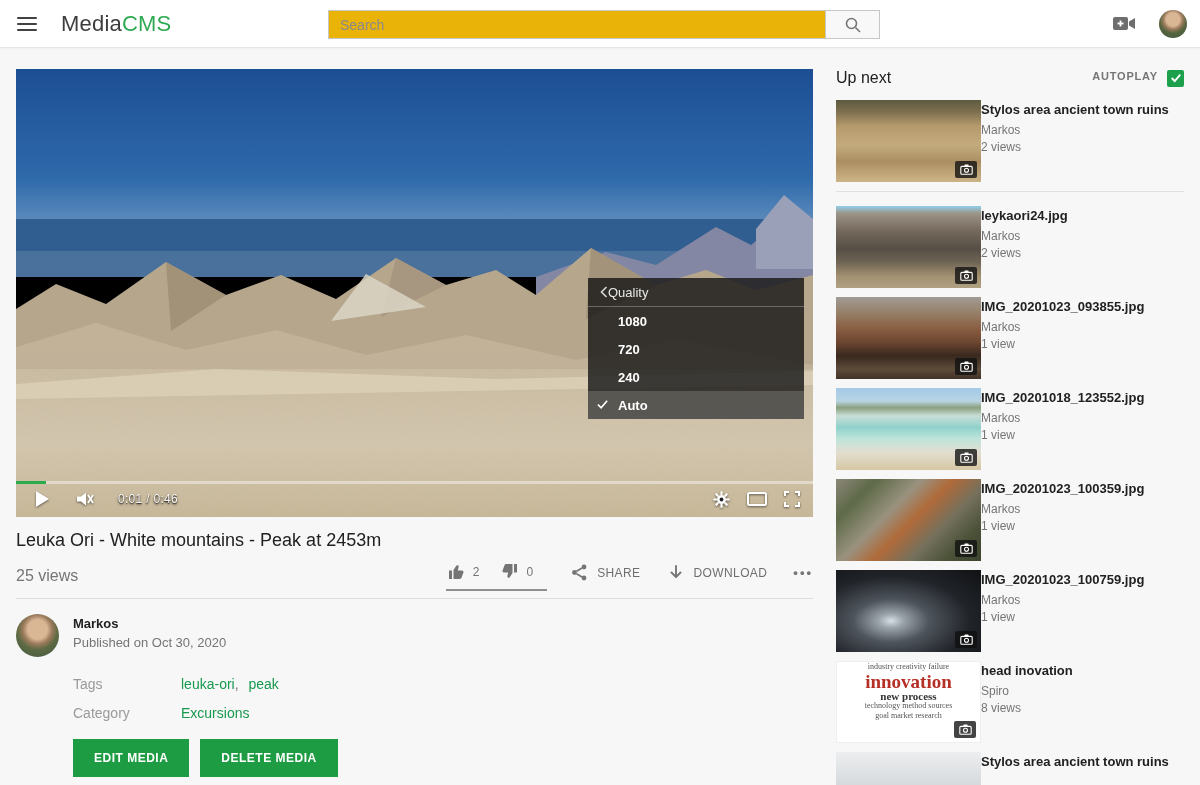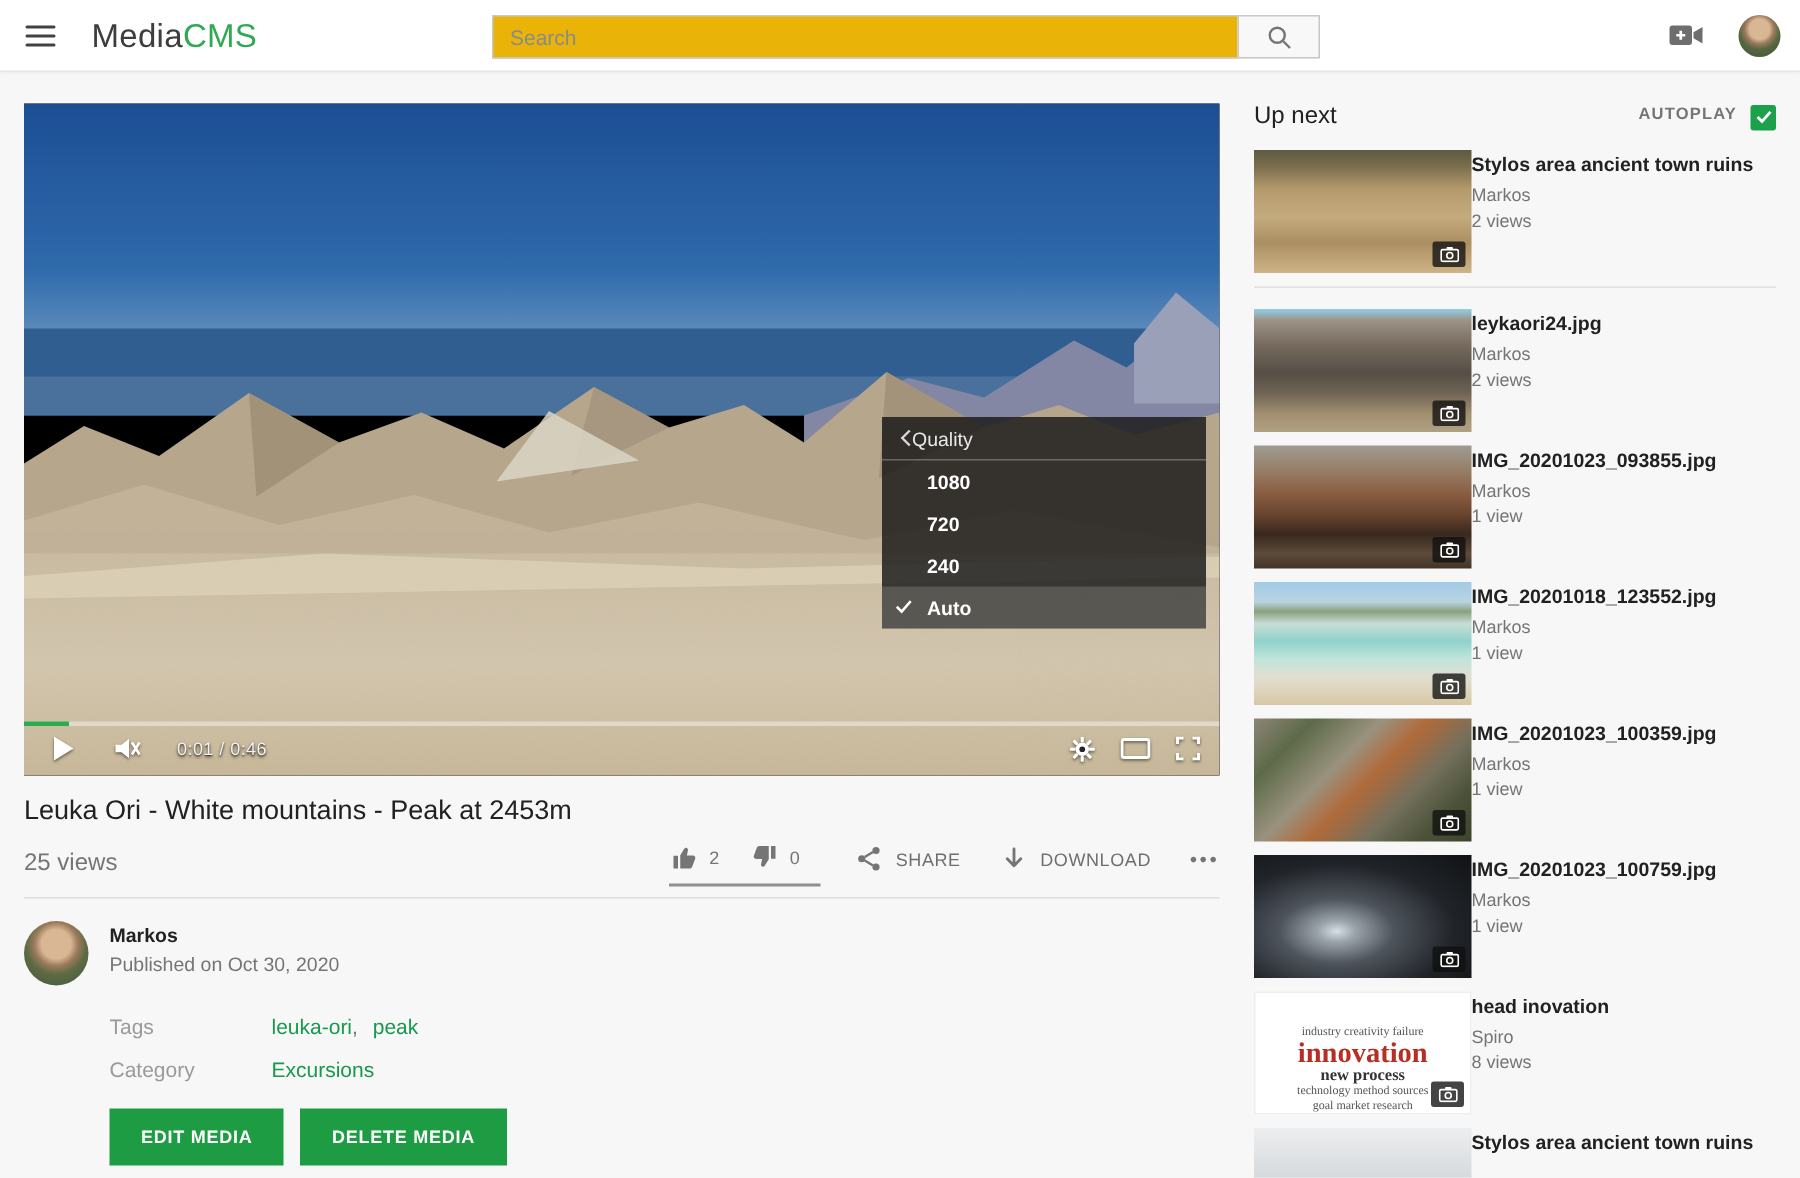--- a/index.html
+++ b/index.html
@@ -107,21 +107,21 @@
   
   .t-ruins { background:linear-gradient(180deg,#5d5a40 0%,#7c6f4e 14%,#b59a6c 32%,#c4ab7d 55%,#a8placeholder 0, #ab8f62 75%,#cdb486 100%); }
   .t-ruins { background:linear-gradient(180deg,#5d5a40 0%,#7c6f4e 14%,#b59a6c 32%,#c4ab7d 55%,#ab8f62 75%,#cdb486 100%); }
   .t-mountain { background:linear-gradient(180deg,#8fd0ea 0%,#9c9487 9%,#75695c 30%,#564f46 52%,#6e6354 68%,#a3917198 0,#a39171 86%,#b0a183 100%); }
   .t-mountain { background:linear-gradient(180deg,#8fd0ea 0%,#9c9487 9%,#75695c 30%,#564f46 52%,#6e6354 68%,#a39171 86%,#b0a183 100%); }
   .t-caverocks { background:linear-gradient(180deg,#a09b94 0%,#97826b 18%,#8a5f43 38%,#6d4630 55%,#38281e 72%,#5d4c3a 88%,#433327 100%); }
   .t-beach { background:linear-gradient(180deg,#a3cae7 0%,#b8d4e2 16%,#8ba07e 24%,#c8ded6 34%,#8fd2cb 48%,#bfe4da 62%,#e2ded0 78%,#d6c8a4 100%); }
   .t-cliff { background:linear-gradient(135deg,#8c8678 0%,#5d6a48 18%,#99927f 38%,#b06a3a 52%,#75705c 68%,#4b5238 84%,#3c442e 100%); }
   .t-darkcave { background:radial-gradient(ellipse at 38% 62%, #d8e0e6 0%, #9aa2aa 10%, #4e545c 30%, #202328 62%, #101214 100%); }
   .t-wordcloud { background:#fff; border:1px solid #eee; display:flex; flex-direction:column;
-                 align-items:center; justify-content:flex-end; text-align:center; }
+                 align-items:center; justify-content:flex-start; text-align:center; }
   .t-misty { background:linear-gradient(180deg,#eceeef 0%,#d4d7da 45%,#a7adb2 75%,#8f959b 100%); }
   .wc-big { font-family:"Liberation Serif", serif; font-weight:bold; color:#b62f25; font-size:19px; line-height:19px; }
   .wc-row { font-family:"Liberation Serif", serif; color:#555; font-size:8px; line-height:10px; }
   .wc-row.wc-mid { font-size:11px; font-weight:bold; color:#333; }
 </style>
 </head>
 <body>
 
 <div class="header">
   <div class="hamburger">

